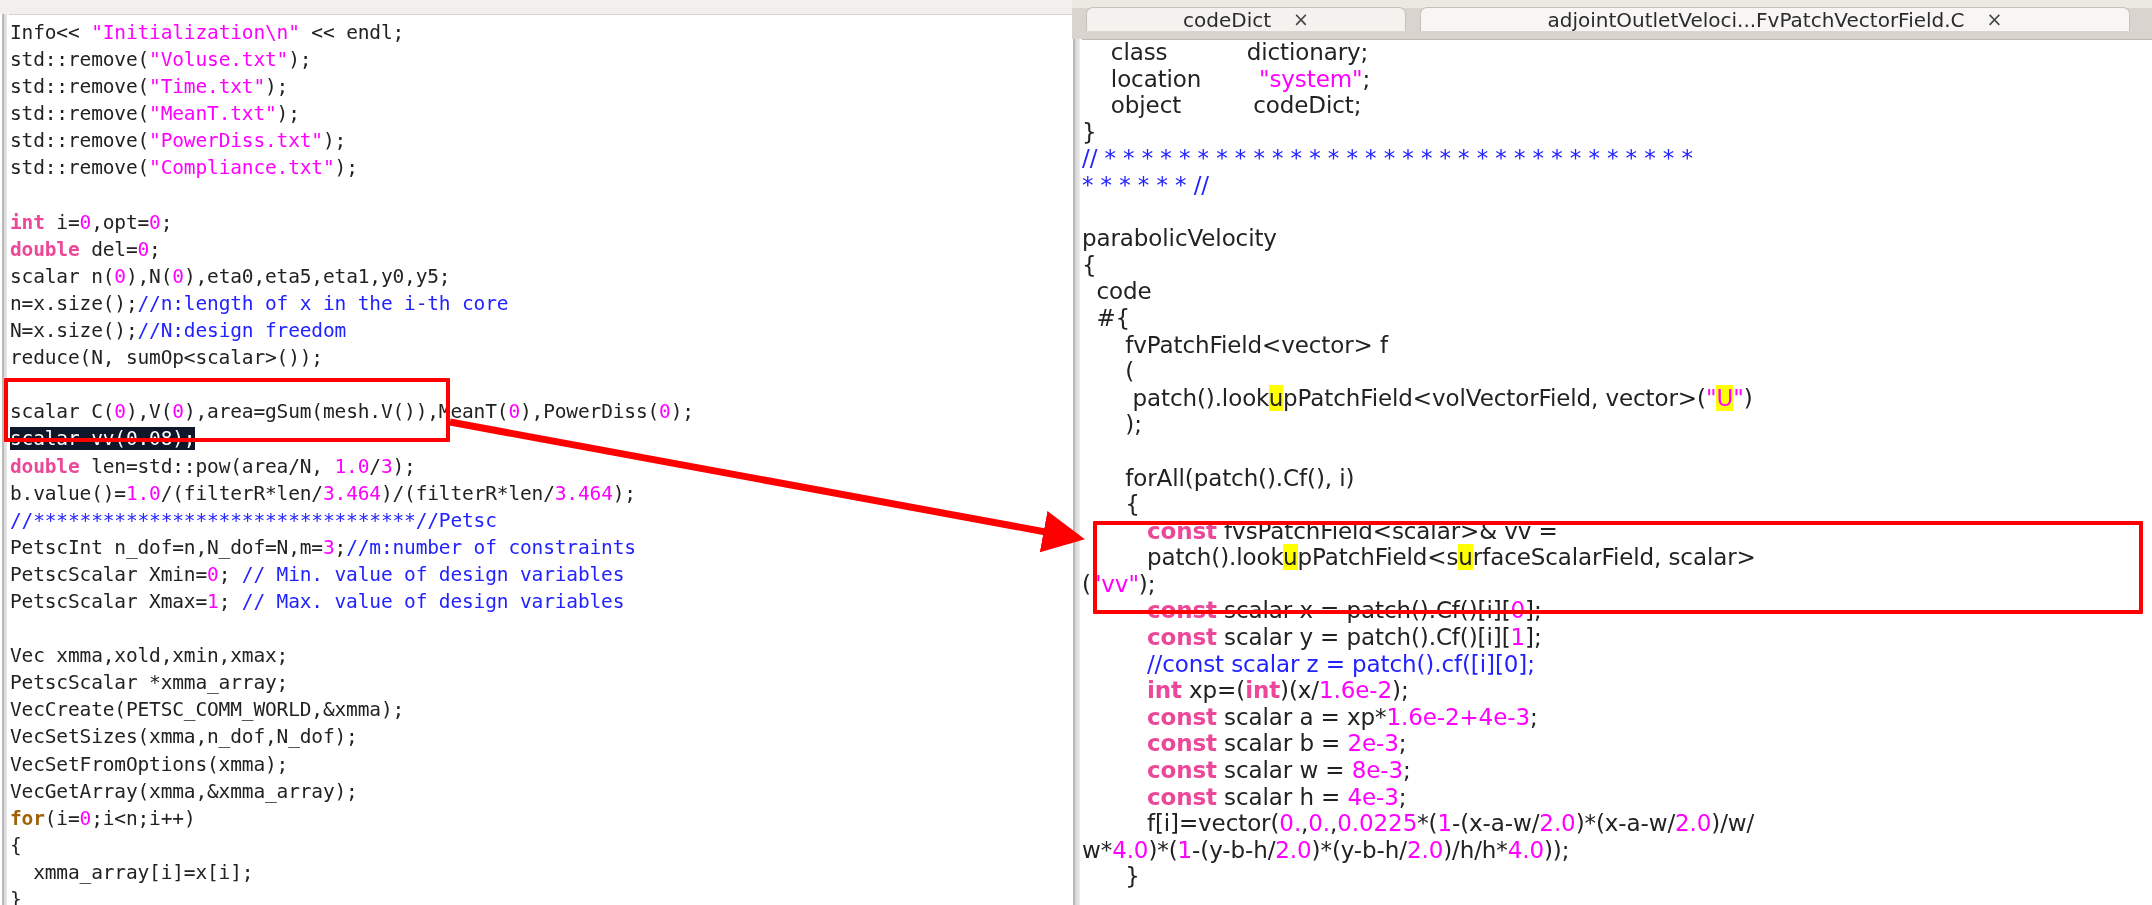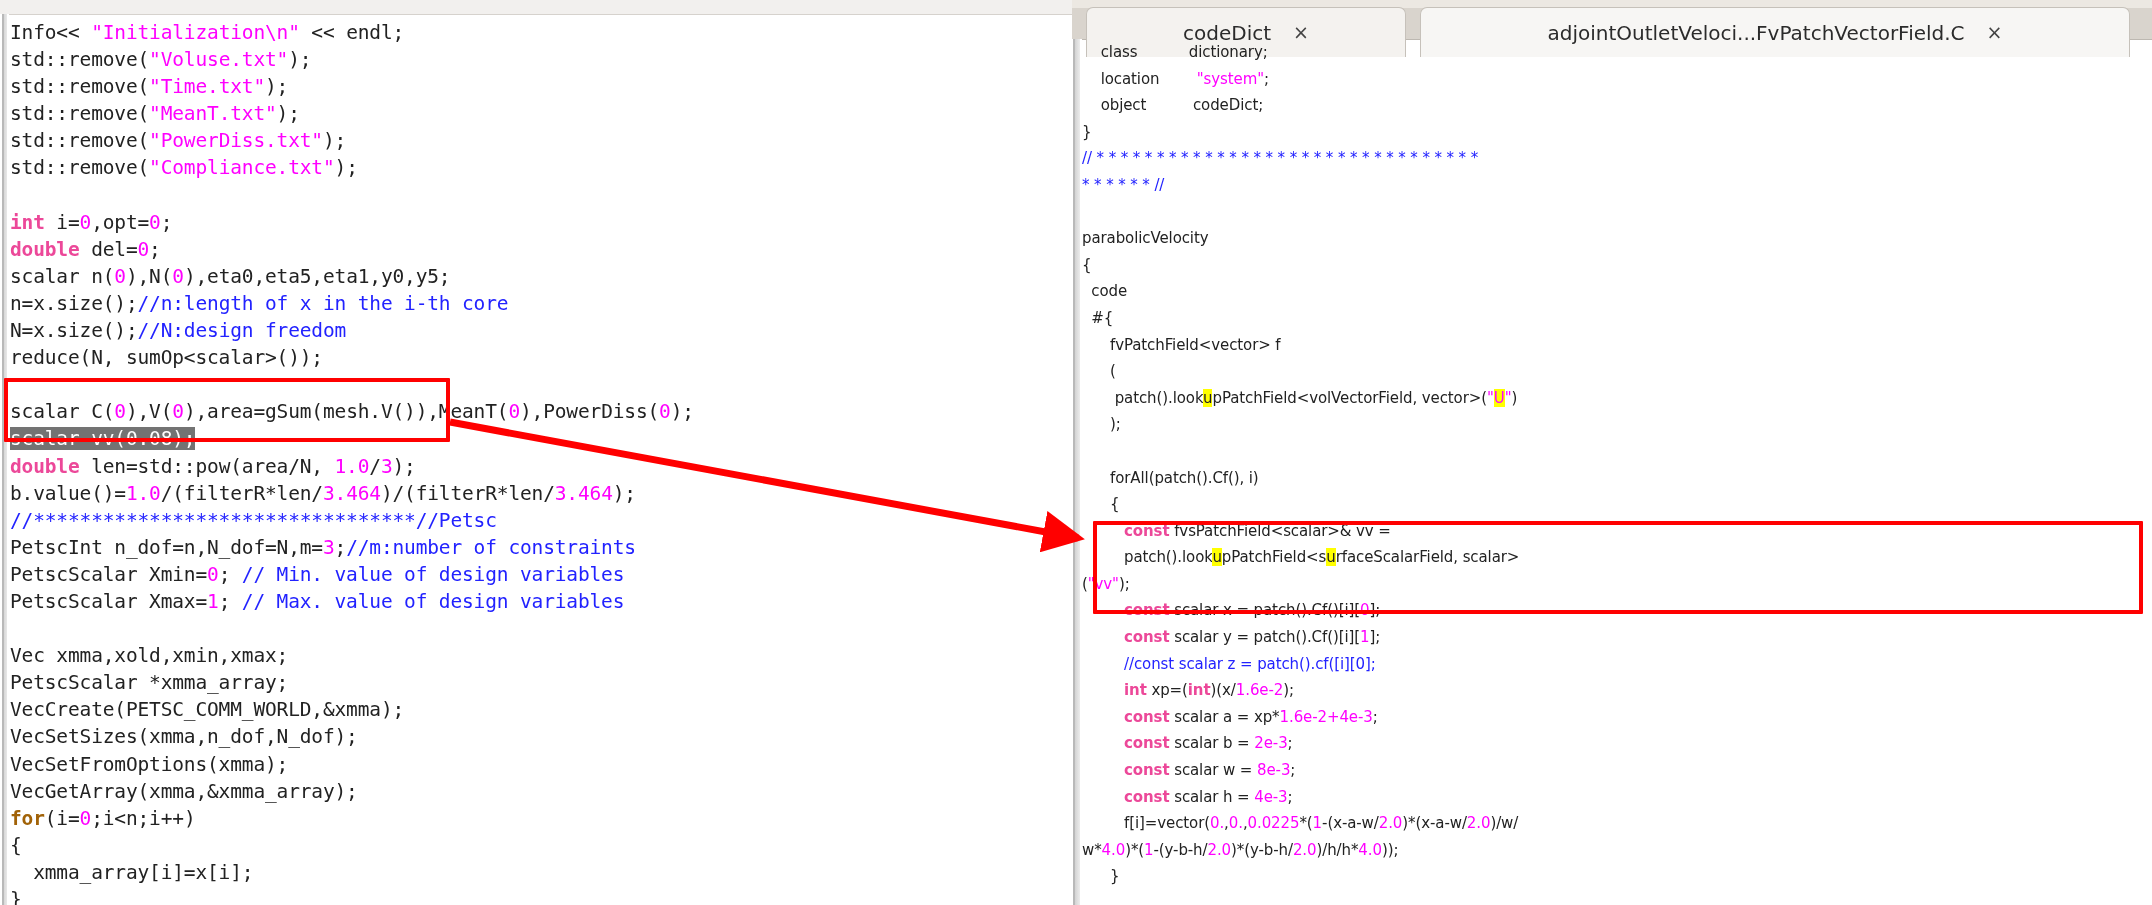--- a/index.html
+++ b/index.html
@@ -76,21 +76,21 @@
   #tabbar::before {
     content: "";
     position: absolute;
     left: 0; top: 0; right: 0;
     height: 8px;
     background: #ece8e2;
   }
   .tab {
     position: absolute;
     top: 7px;
-    height: 50px;
+    height: 24px;
     border-radius: 7px 7px 0 0;
     background: #f4f2ef;
     border: 1px solid #c6c1ba;
     border-bottom: none;
     display: flex;
     align-items: center;
     justify-content: center;
     gap: 22px;
     font-family: "DejaVu Sans", "Liberation Sans", sans-serif;
     font-size: 20px;
@@ -121,40 +121,40 @@
     bottom: 0;
     width: 10px;
     background: linear-gradient(to right, #ffffff 0, #ffffff 1px, #b9b9b9 1px, #b9b9b9 3px, #d3d3d3 3px, #ececec 8px, #ffffff 8px);
   }
   #right-code {
     position: absolute;
     left: 10px;
     top: 39px;
     right: 0;
     bottom: 0;
-    font-size: 15px;
+    font-size: 23px;
     line-height: 26.6px;
     letter-spacing: -0.1px;
     white-space: pre;
     color: #222222;
     font-family: "DejaVu Sans", "Liberation Sans", sans-serif;
   }
   .rl { display: block; height: 26.6px; }
 
   
   .s-str  { color: #ff00ff; }
   .s-cmt  { color: #2222ff; }
   .s-num  { color: #ff00ff; }
   .s-kw   { color: #ec4899; font-weight: bold; }
   .s-kwr  { color: #a16207; font-weight: bold; }
   .s-pln  { color: #222222; }
 
   
   .hl-orange {
-    background: #737373;
+    background: #0f172a;
     color: #ffffff;
   }
   .hl-yellow {
     background: #ffff00;
   }
 
   
   #overlay {
     position: absolute;
     inset: 0;

